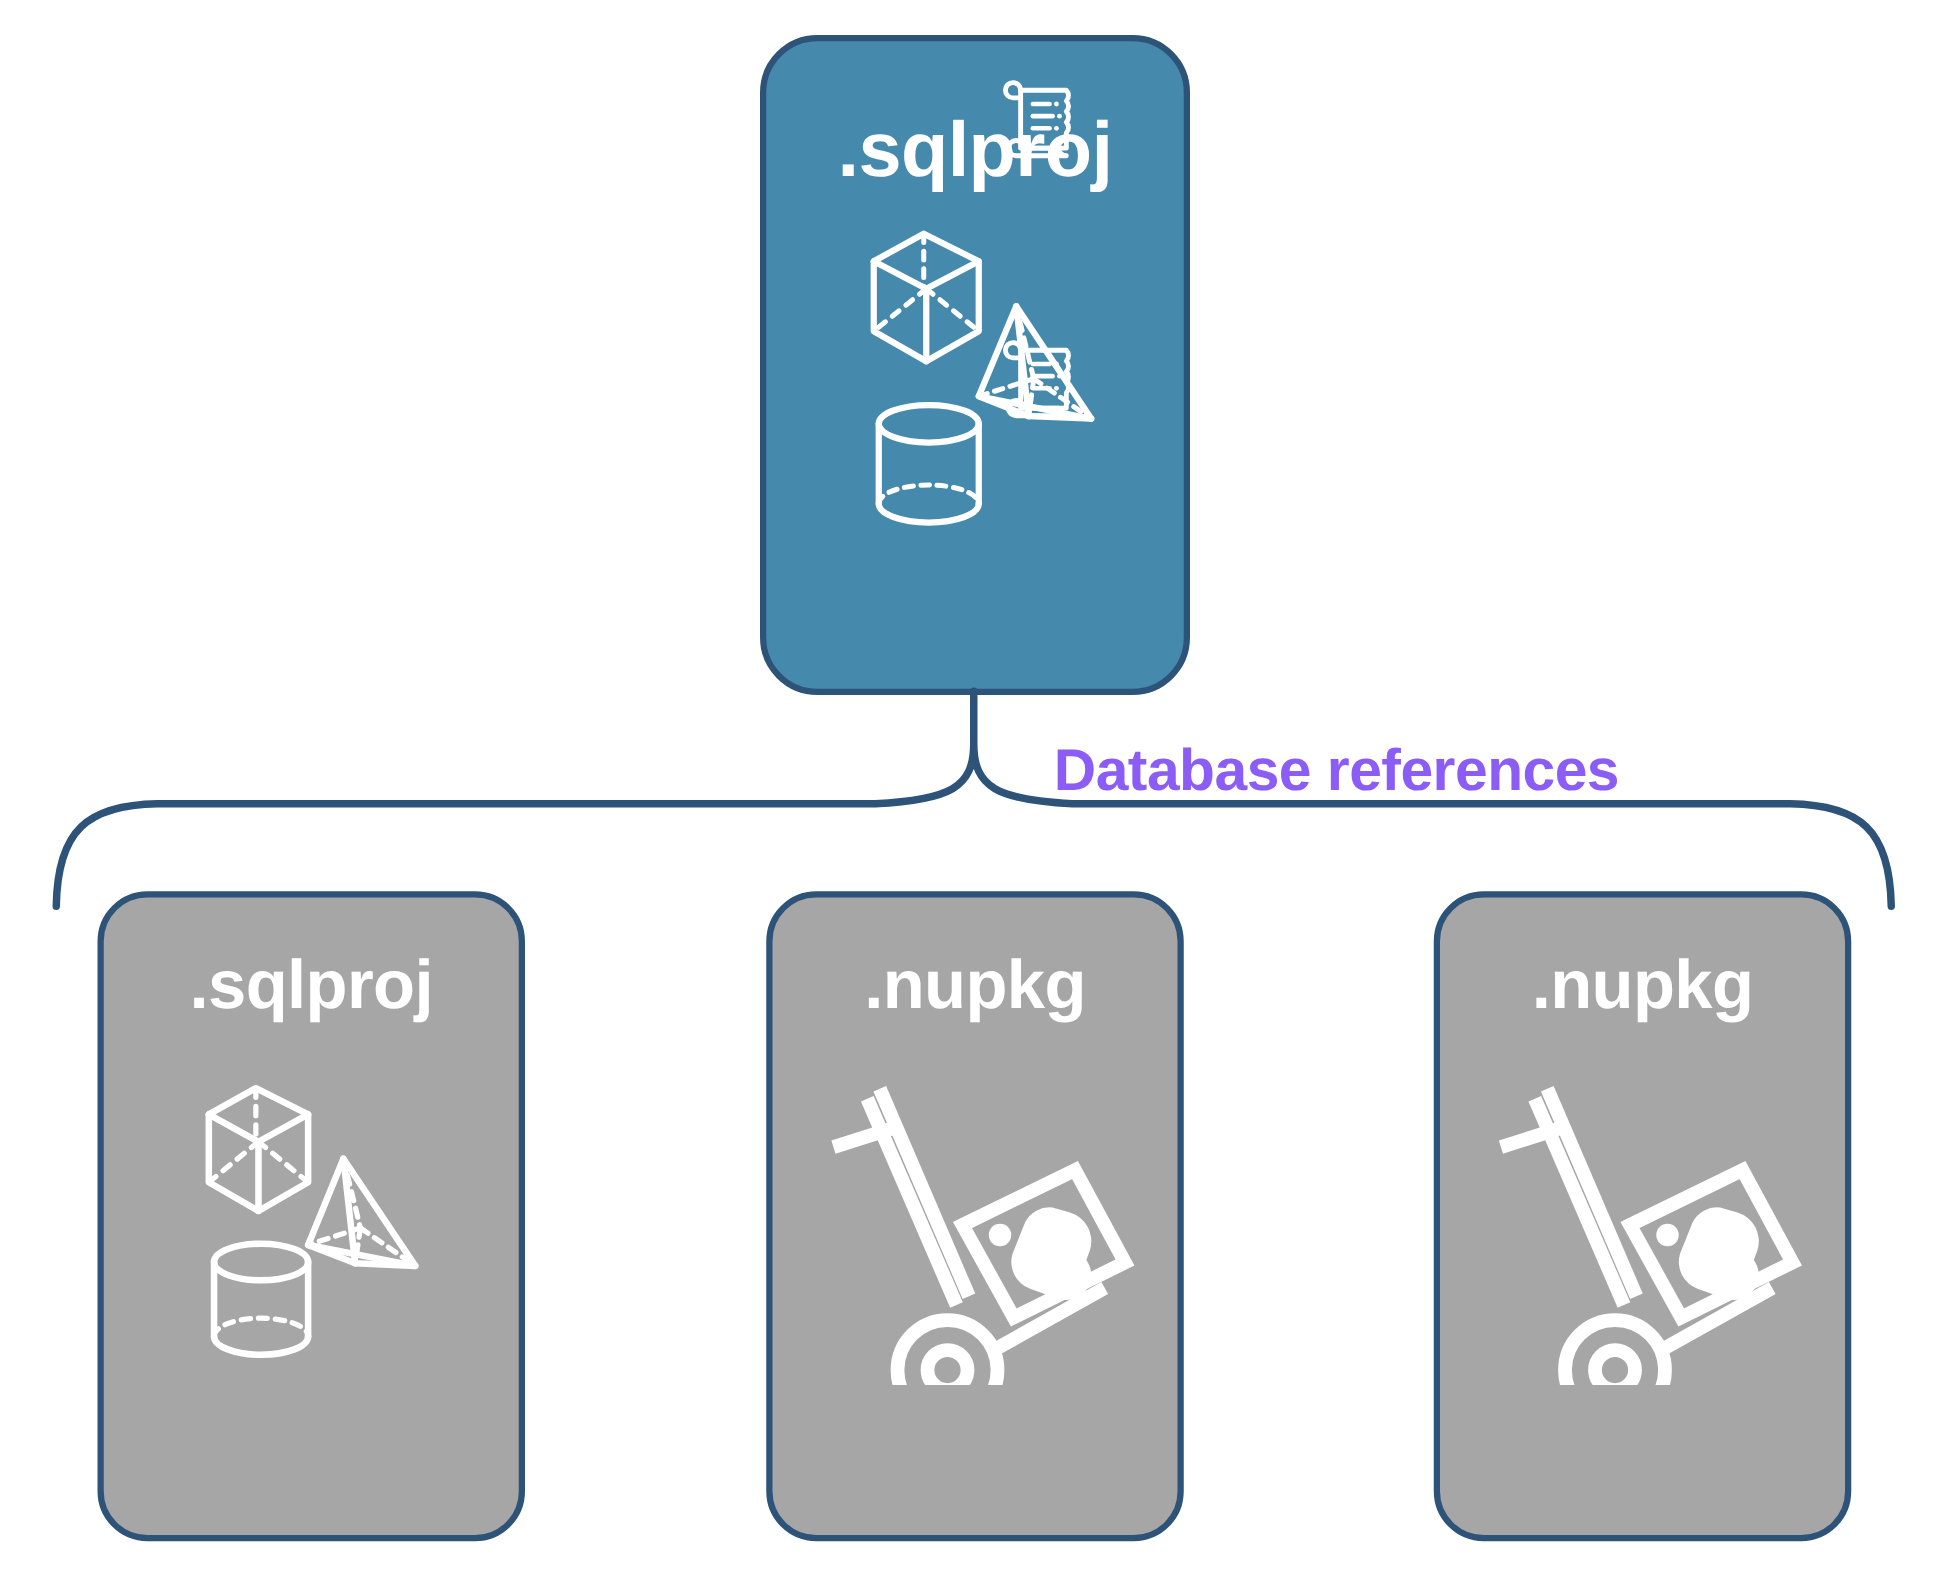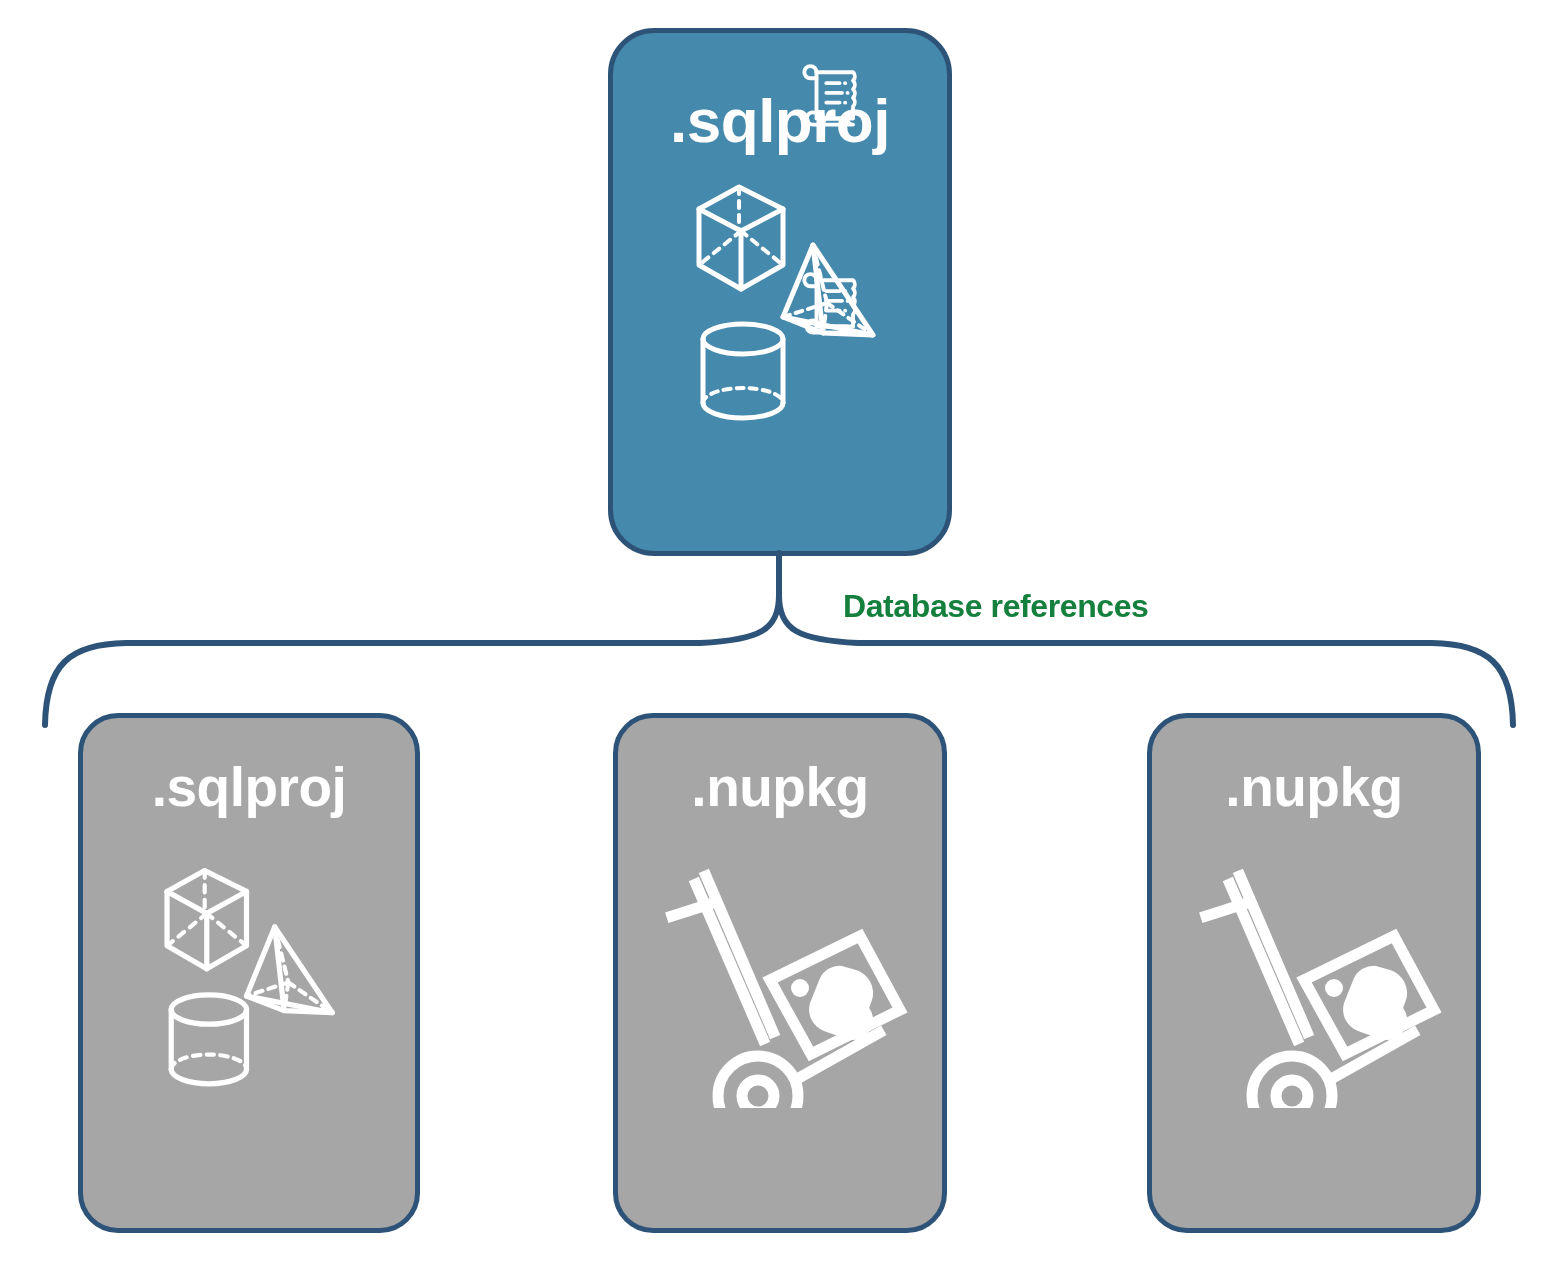--- a/index.html
+++ b/index.html
@@ -70,23 +70,23 @@
     width: 1566px;
     height: 220px;
     pointer-events: none;
   }
 
   
   #connector-label {
     position: absolute;
     left: 843px;
     top: 588px;
-    font-size: 32px;
+    font-size: 47px;
     font-weight: bold;
-    color: #15803d;
+    color: #8b5cf6;
     letter-spacing: -0.4px;
     white-space: nowrap;
     user-select: none;
   }
 </style>
 </head>
 <body>
 
 <div id="canvas">
 

